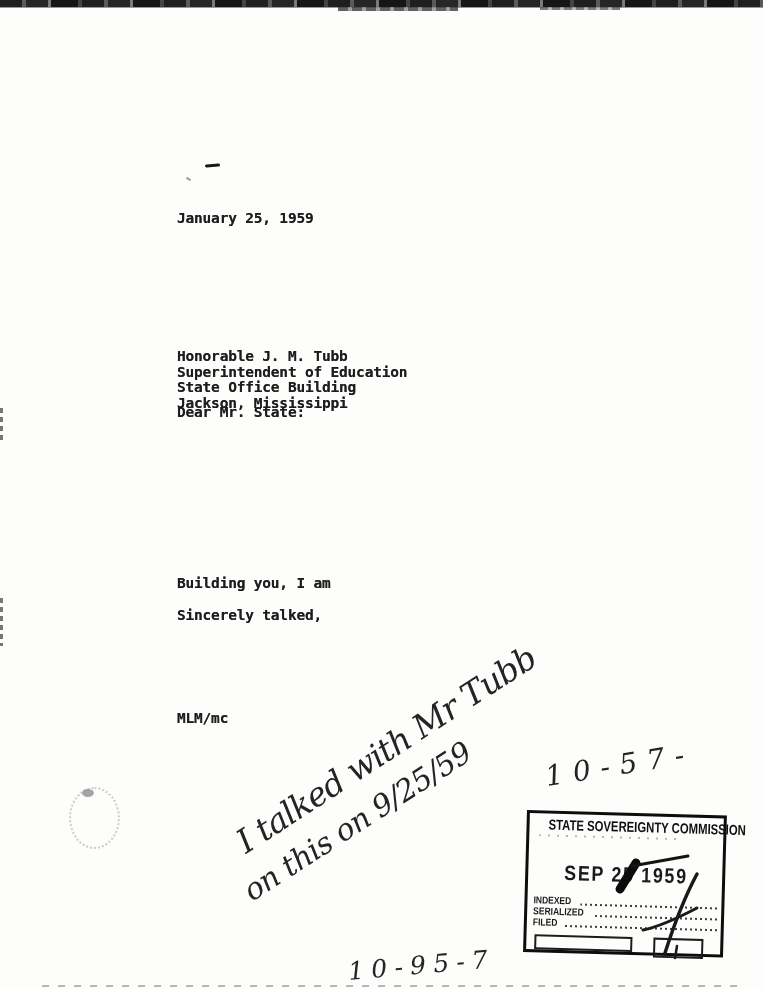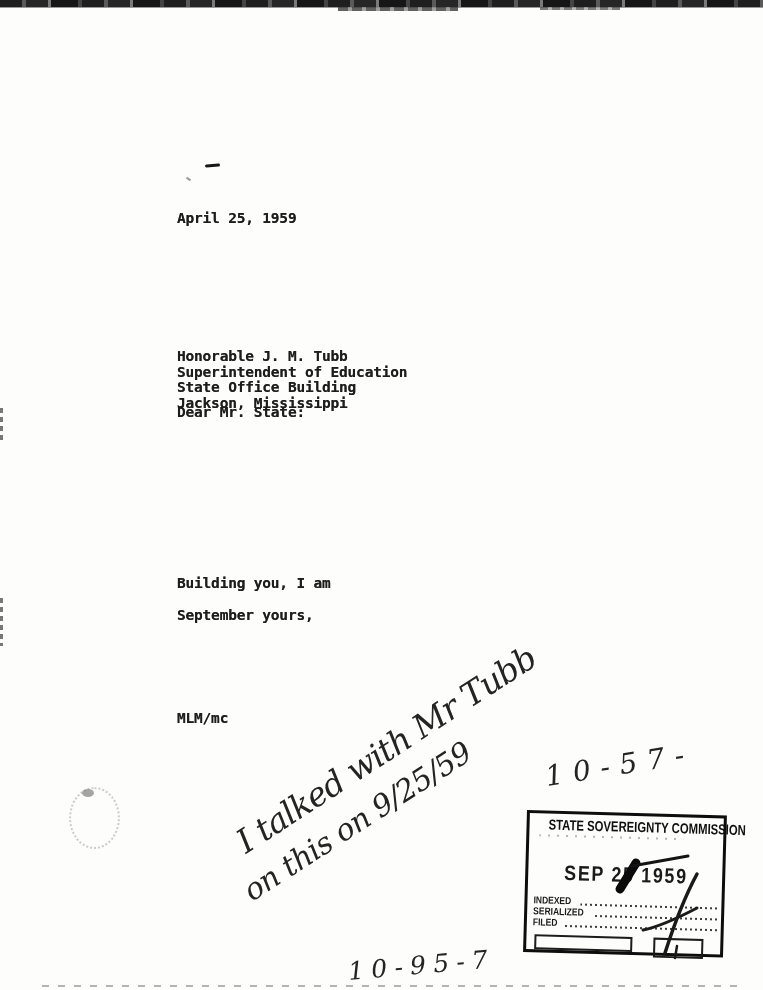--- a/index.html
+++ b/index.html
@@ -151,28 +151,28 @@
   <div class="top-edge-bulge"></div>
   <div class="top-edge-bulge2"></div>
   <div class="bottom-edge"></div>
   <div class="left-marks-a"></div>
   <div class="left-marks-b"></div>
   <div class="dash-artifact"></div>
   <div class="dash-artifact2"></div>
   <div class="smudge"></div>
   <div class="smudge-core"></div>
 
-  <div class="typed t-date">April 25, 1959</div>
+  <div class="typed t-date">January 25, 1959</div>
   <div class="typed t-recipient">Honorable J. M. Tubb
 Superintendent of Education
 State Office Building
 Jackson, Mississippi</div>
   <div class="typed t-salutation">Dear Mr. State:</div>
   <div class="typed t-thanking">Building you, I am</div>
-  <div class="typed t-signoff">September yours,</div>
+  <div class="typed t-signoff">Sincerely talked,</div>
   <div class="typed t-initials">MLM/mc</div>
 
   <div class="stamp">
     <div class="stamp-title">STATE SOVEREIGNTY COMMISSION</div>
     <div class="stamp-title-dots"></div>
     <div class="stamp-date">SEP 25 1959</div>
     <div class="stamp-row row-indexed">
       <span class="lbl">INDEXED</span>
       <span class="leader"></span>
     </div>

